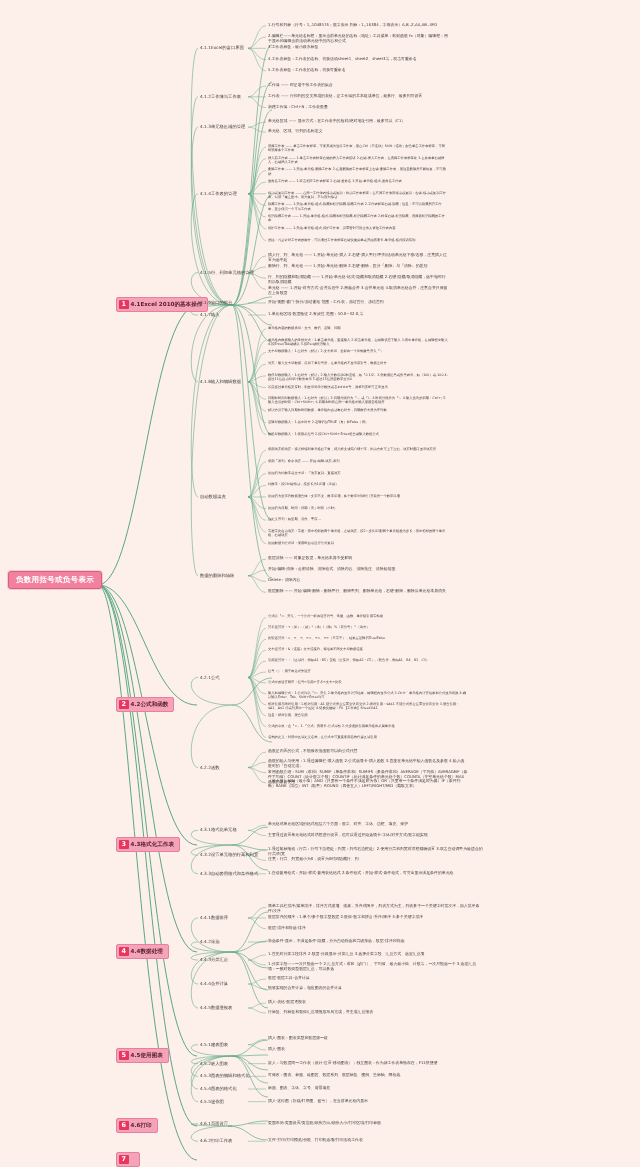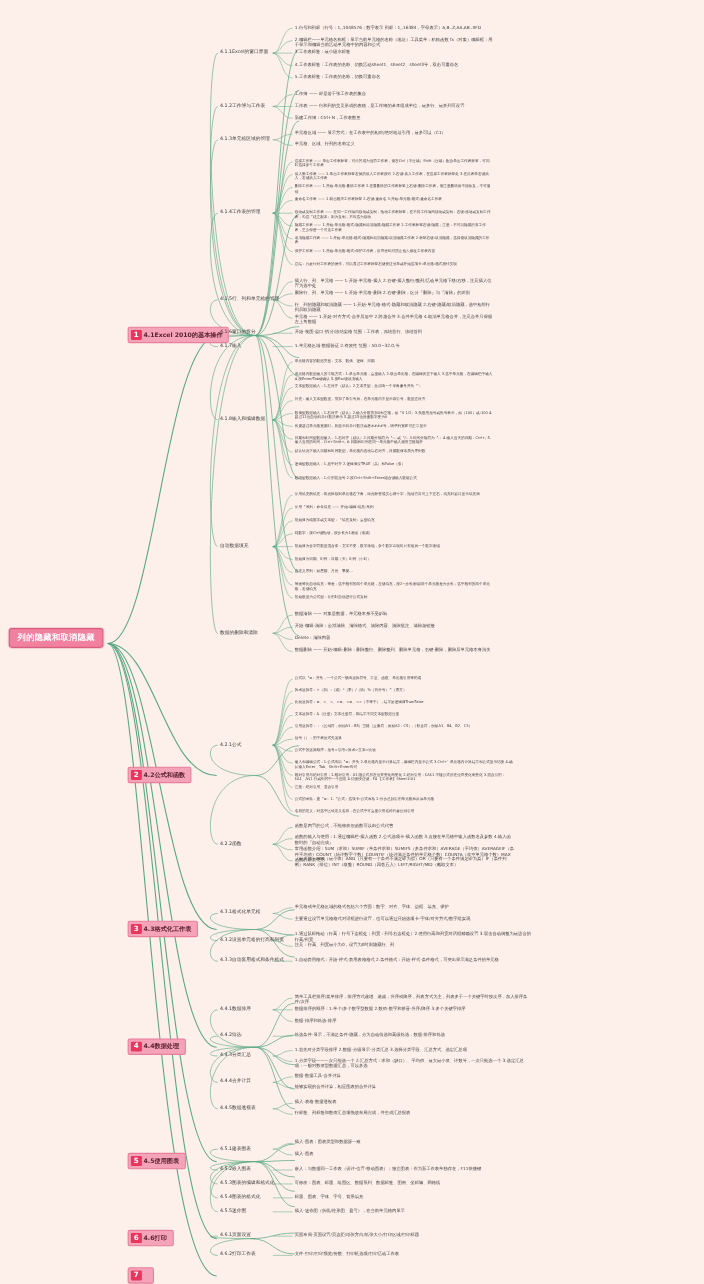--- a/index.html
+++ b/index.html
@@ -210,21 +210,21 @@
         <path d="M232,1056 C186,1056 186,1089 198,1089" fill="none" stroke="#5aa882" stroke-width=".6"></path>
         <path d="M248,1101.6666666666667 C256,1101.6666666666667 256,1101.6666666666667 266,1101.6666666666667" fill="none" stroke="#5aa882" stroke-width=".5"></path>
         <path d="M232,1056 C186,1056 186,1101.6666666666667 198,1101.6666666666667" fill="none" stroke="#5aa882" stroke-width=".6"></path>
         <path d="M248,1123.75 C256,1123.75 256,1123.75 266,1123.75" fill="none" stroke="#5aa882" stroke-width=".5"></path>
         <path d="M232,1126 C186,1126 186,1123.75 198,1123.75" fill="none" stroke="#5aa882" stroke-width=".6"></path>
         <path d="M248,1141.25 C256,1141.25 256,1141.25 266,1141.25" fill="none" stroke="#5aa882" stroke-width=".5"></path>
         <path d="M232,1126 C186,1126 186,1141.25 198,1141.25" fill="none" stroke="#5aa882" stroke-width=".6"></path>
       </g>
   </svg>
 
-  <div class="node root" style="left:8px;top:571px;">列的隐藏和取消隐藏</div>
+  <div class="node root" style="left:8px;top:571px;">负数用括号或负号表示</div>
 
   <div class="node l1" style="left:116px;top:297px;">
     <span class="num">1</span>
     <span>4.1Excel 2010的基本操作</span>
   </div>
   <div class="node l1" style="left:116px;top:697px;">
     <span class="num">2</span>
     <span>4.2公式和函数</span>
   </div>
   <div class="node l1" style="left:116px;top:837px;">

